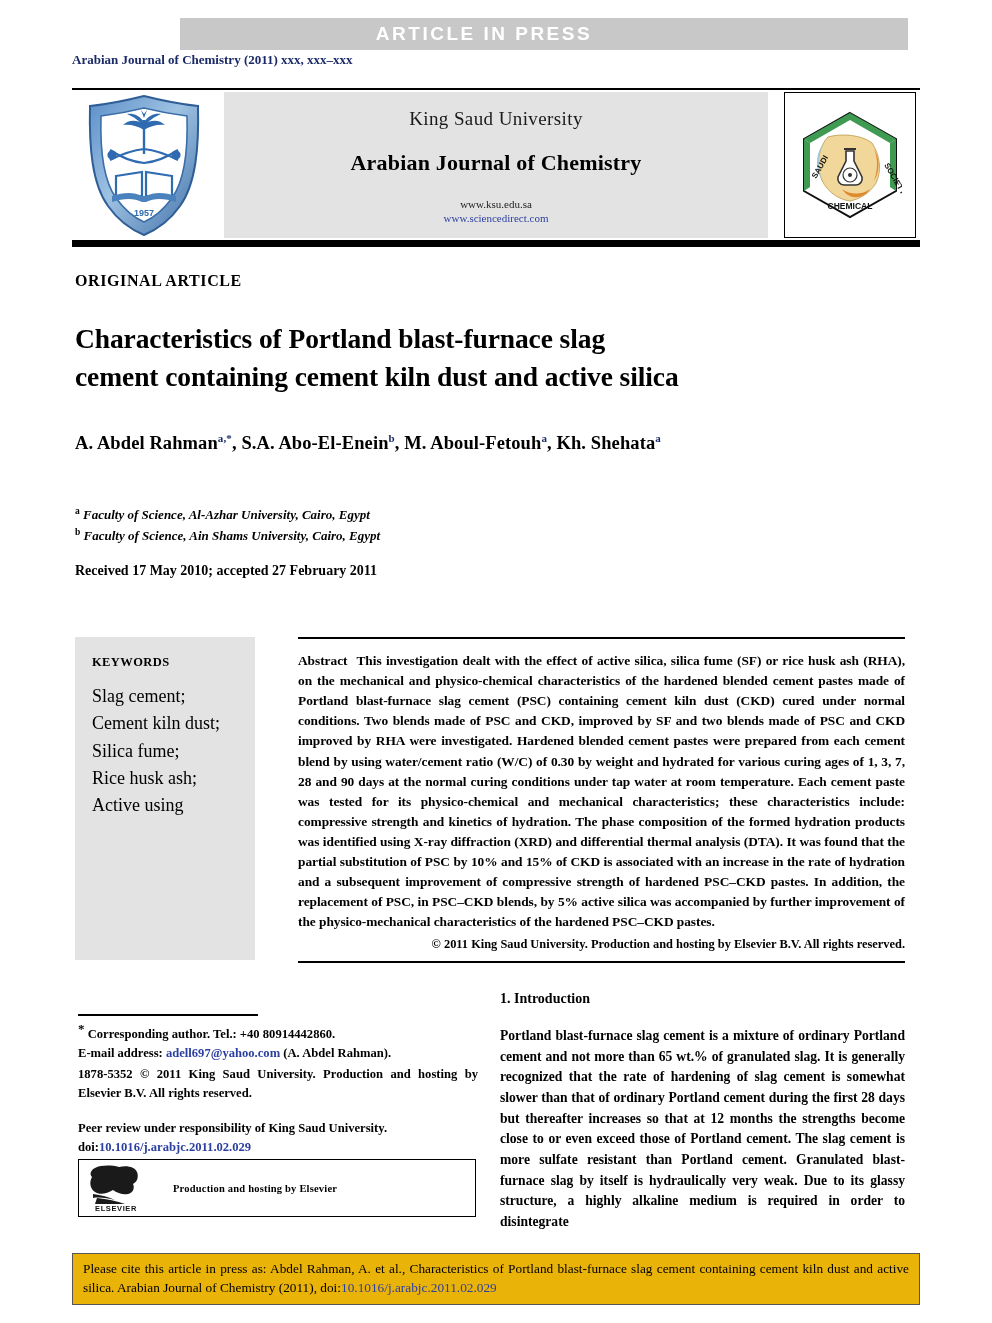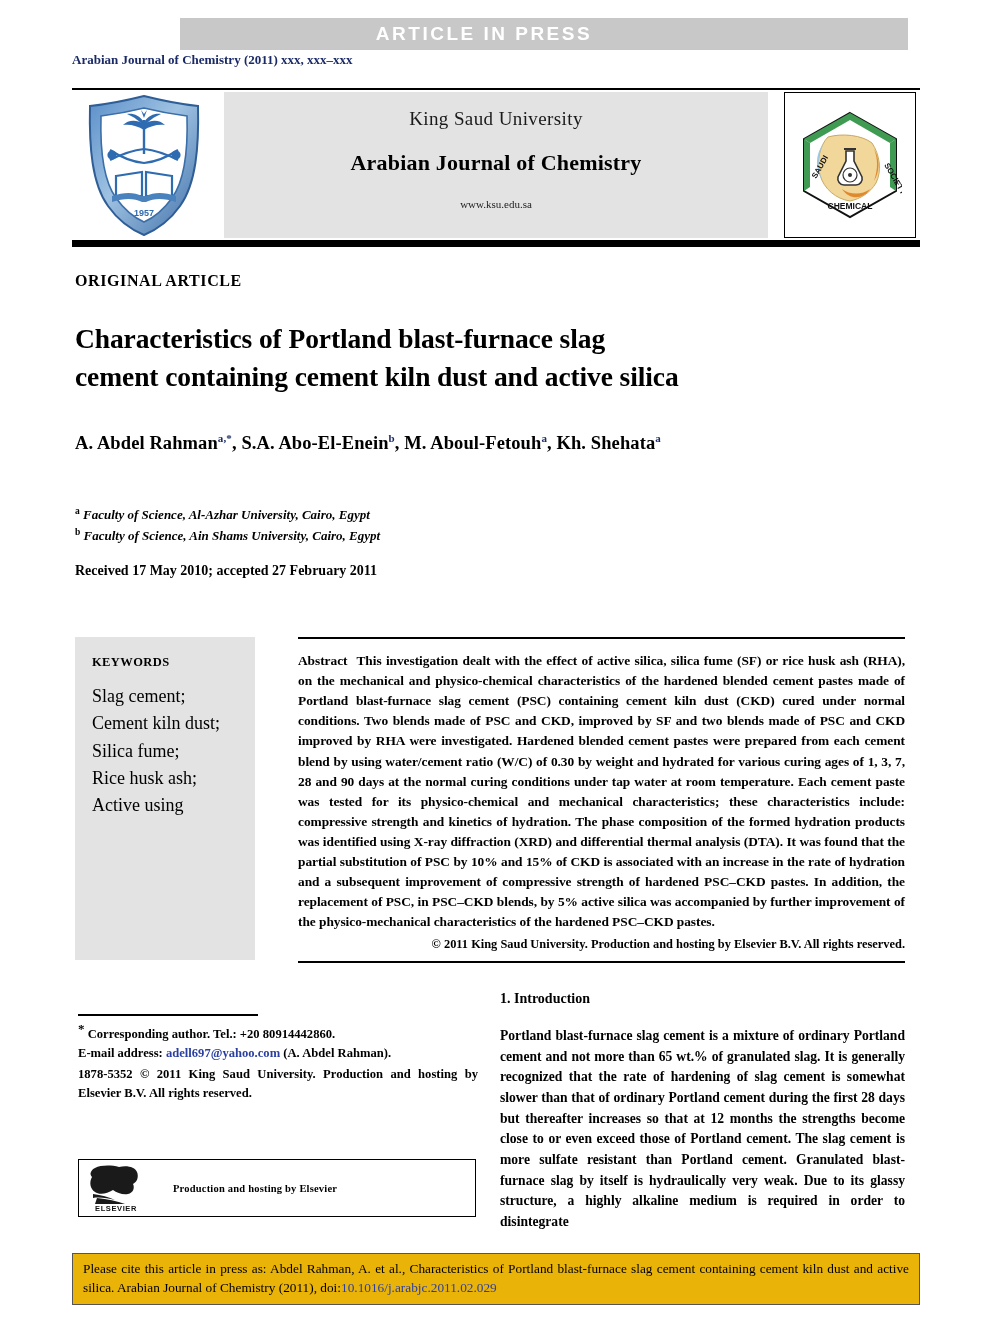--- a/index.html
+++ b/index.html
@@ -405,20 +405,21 @@
         <path d="M36 104 C48 100 58 100 66 104 L70 104 C78 100 88 100 100 104 L100 110 C88 106 78 106 70 110 L66 110 C58 106 48 106 36 110 Z" fill="#4a82bd"></path>
       </g>
       <text x="68" y="124" font-family="'Liberation Sans', sans-serif" font-size="9" font-weight="bold" fill="#2f6bb0" text-anchor="middle">1957</text>
     </svg>
 
     <div class="center-panel">
       <div class="ksu-name">King Saud University</div>
       <div class="journal-title">Arabian Journal of Chemistry</div>
       <div class="urls">
         <div class="u1">www.ksu.edu.sa</div>
+        <div class="u2">www.sciencedirect.com</div>
       </div>
     </div>
 
     <div class="scs-logo-box">
       <svg width="104" height="112" viewBox="0 0 104 112">
         <polygon points="52,4 98,30 98,82 52,108 6,82 6,30" fill="#ffffff" stroke="#111" stroke-width="2"></polygon>
         <path d="M52,4 L98,30 L92,34 L52,11 Z" fill="#3f9a52"></path>
         <path d="M98,30 L98,82 L92,78 L92,34 Z" fill="#3f9a52"></path>
         <path d="M52,4 L6,30 L12,34 L52,11 Z" fill="#3f9a52"></path>
         <path d="M6,30 L6,82 L12,78 L12,34 Z" fill="#3f9a52"></path>
@@ -477,28 +478,32 @@
       <span class="abs-label">Abstract</span><span>This investigation dealt with the effect of active silica, silica fume (SF) or rice husk ash (RHA), on the mechanical and physico-chemical characteristics of the hardened blended cement pastes made of Portland blast-furnace slag cement (PSC) containing cement kiln dust (CKD) cured under normal conditions. Two blends made of PSC and CKD, improved by SF and two blends made of PSC and CKD improved by RHA were investigated. Hardened blended cement pastes were prepared from each cement blend by using water/cement ratio (W/C) of 0.30 by weight and hydrated for various curing ages of 1, 3, 7, 28 and 90 days at the normal curing conditions under tap water at room temperature. Each cement paste was tested for its physico-chemical and mechanical characteristics; these characteristics include: compressive strength and kinetics of hydration. The phase composition of the formed hydration products was identified using X-ray diffraction (XRD) and differential thermal analysis (DTA). It was found that the partial substitution of PSC by 10% and 15% of CKD is associated with an increase in the rate of hydration and a subsequent improvement of compressive strength of hardened PSC–CKD pastes. In addition, the replacement of PSC, in PSC–CKD blends, by 5% active silica was accompanied by further improvement of the physico-mechanical characteristics of the hardened PSC–CKD pastes.</span>
     </div>
     <div class="abs-copy">© 2011 King Saud University. Production and hosting by Elsevier B.V. All rights reserved.</div>
     <div class="abs-rule-bot"></div>
   </div>
 
   <div class="foot-rule"></div>
 
   <div class="corresp">
     <sup class="star">*</sup>
-    <span>Corresponding author. Tel.: +20 80914442860.</span><br>
+    <span>Corresponding author. Tel.: +40 80914442860.</span><br>
     <span>E-mail address:</span>
     <span class="email">adell697@yahoo.com</span>
     <span>(A. Abdel Rahman).</span>
   </div>
 
   <div class="copyline">1878-5352 © 2011 King Saud University. Production and hosting by Elsevier B.V. All rights reserved.</div>
 
+  <div class="peer">
+    <span>Peer review under responsibility of King Saud University.</span><br>
+    <span>doi:</span><span class="doi">10.1016/j.arabjc.2011.02.029</span>
+  </div>
 
   <div class="elsevier-box">
     <svg class="els-logo" viewBox="0 0 58 48">
       <path d="M8 4 C14 1 24 1 32 3 C40 1 48 3 50 8 C52 13 50 18 46 20 C48 24 46 29 41 30 C36 31 30 29 26 26 C20 30 12 31 8 28 C3 25 2 18 5 13 C2 10 4 6 8 4 Z" fill="#1a1a1a"></path>
       <path d="M6 30 C14 31 22 33 28 36 C21 34 12 33 6 34 Z" fill="#1a1a1a"></path>
       <path d="M10 34 C20 35 30 37 38 40 L8 40 Z" fill="#1a1a1a"></path>
       <text x="29" y="47" font-family="'Liberation Sans', sans-serif" font-size="7.5" font-weight="bold" fill="#111" text-anchor="middle" letter-spacing="0.6">ELSEVIER</text>
     </svg>
     <div class="els-text">Production and hosting by Elsevier</div>
   </div>

